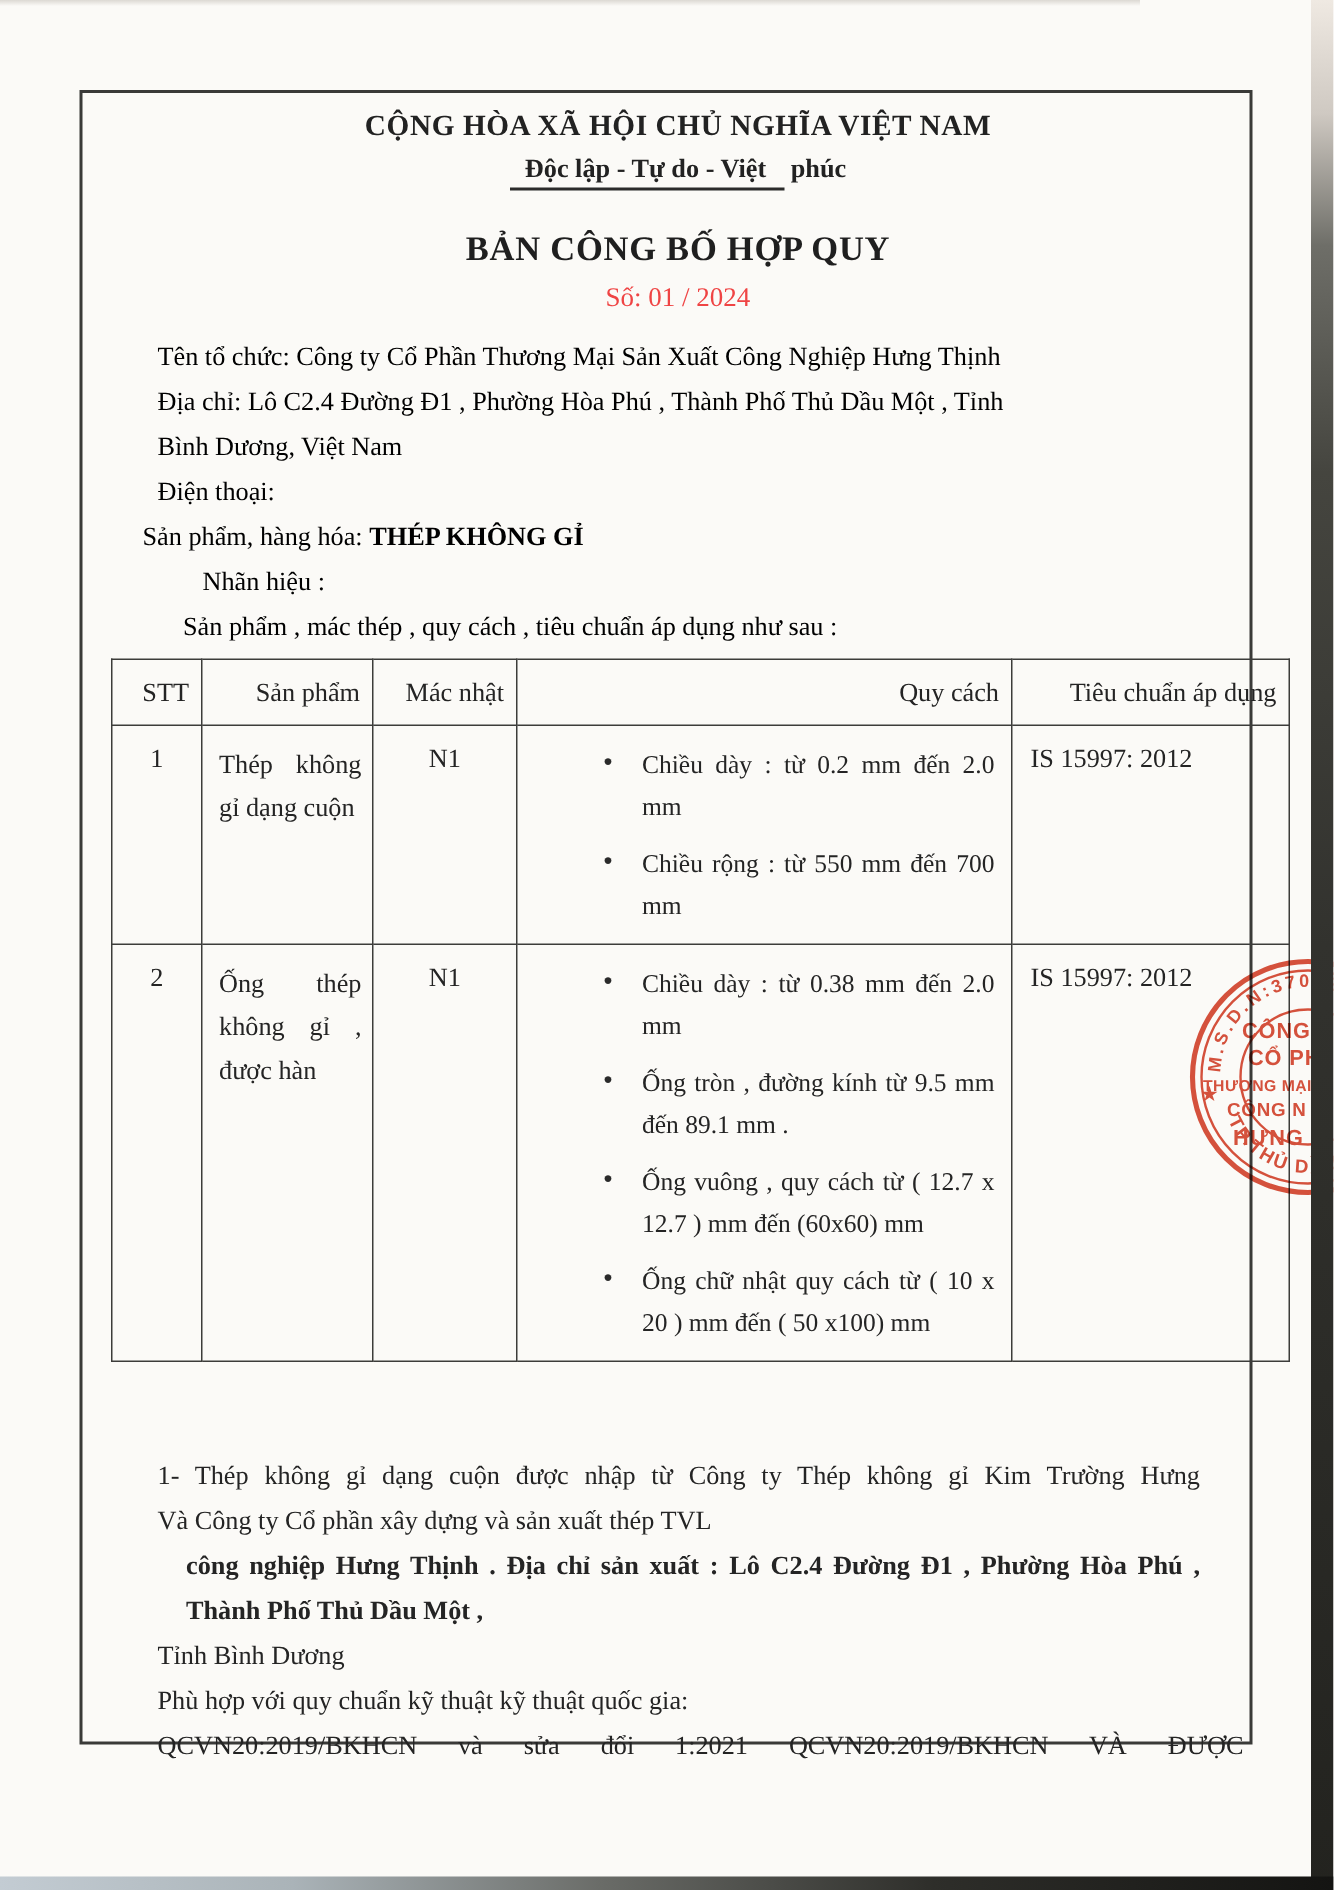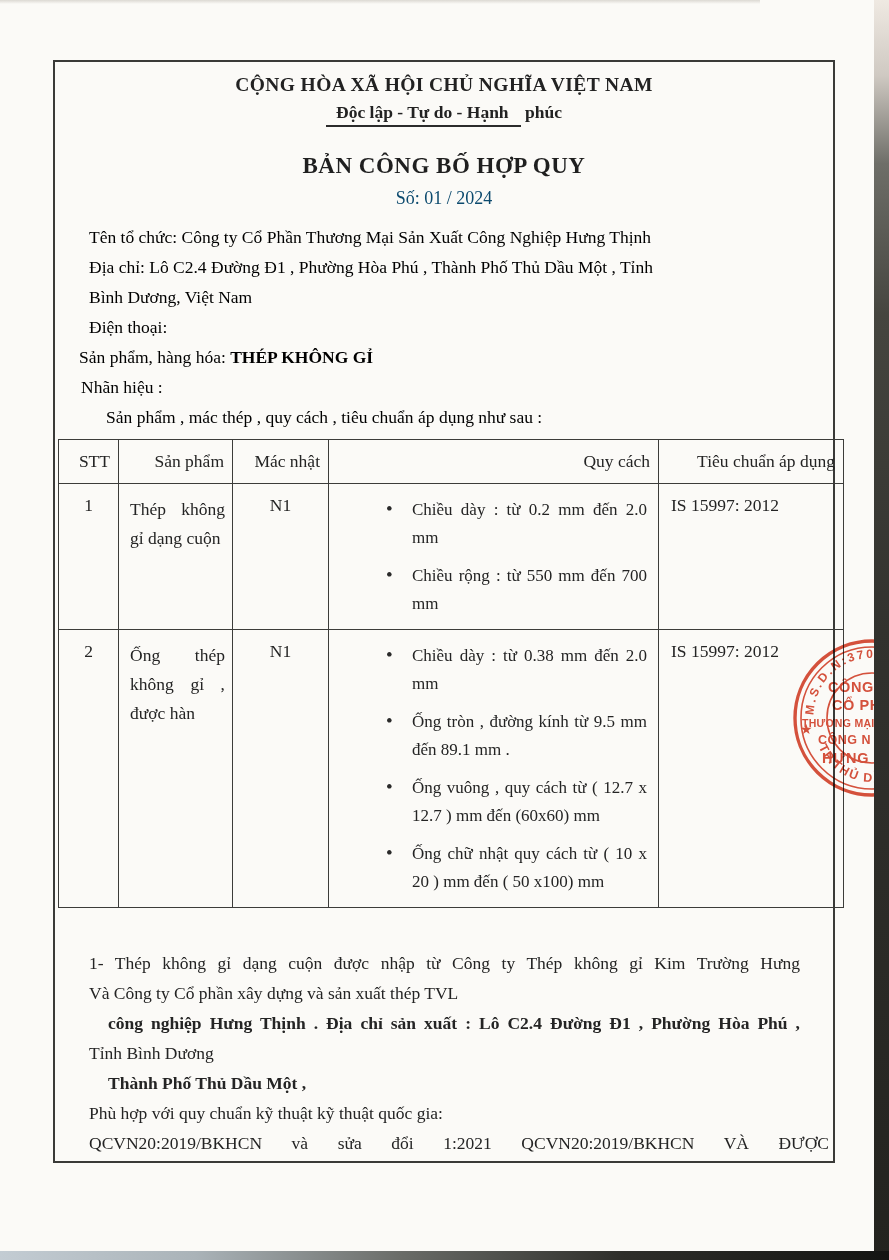--- a/index.html
+++ b/index.html
@@ -4,34 +4,34 @@
 <style>
   html,body{margin:0;padding:0;}
   body{
     width:889px;height:1260px;position:relative;overflow:hidden;
     background:#fbfaf7;
     font-family:"Liberation Serif","DejaVu Serif",serif;
     color:#242424;
   }
   .page-frame{
     position:absolute;left:53px;top:60px;width:782px;height:1103px;
-    border:2px solid #3a3a38;box-sizing:border-box;background:transparent;
+    border:2px solid #3a3a38;box-sizing:border-box;background:transparent;padding-left:16px;
   }
   
   .nat-title{margin:12px 0 0 0;text-align:center;font-size:19.5px;font-weight:bold;letter-spacing:.4px;color:#222;}
   .motto{margin:6px 0 0 0;text-align:center;font-size:17.5px;font-weight:bold;color:#222;}
   .motto .ul{border-bottom:2px solid #2b2b2b;padding:0 12px 2px 10px;display:inline-block;}
   .doc-title{margin:26px 0 0 0;text-align:center;font-size:23px;font-weight:bold;letter-spacing:.5px;color:#1f1f1f;}
-  .doc-number{margin:9px 0 0 0;text-align:center;font-size:18px;color:#0c4a6e;}
+  .doc-number{margin:9px 0 0 0;text-align:center;font-size:18px;color:#ef4444;}
   
   .para{font-size:17.5px;line-height:30px;margin:0 30px 0 34px;color:#000000;}
   .p-org{margin-top:13px;}
   .p-phone{margin-top:0;}
   .p-product{margin-left:24px;}
-  .p-brand{margin-left:26px;}
+  .p-brand{margin-left:64px;}
   .p-intro{margin-left:51px;}
   .bold{font-weight:bold;}
   
   table.spec{
     border-collapse:collapse;table-layout:fixed;
     width:785px;margin:7px 0 0 3px;
   }
   table.spec td,table.spec th{
     border:1.8px solid #3c3c3a;vertical-align:top;
     font-size:17.5px;font-weight:normal;color:#242424;
@@ -47,21 +47,21 @@
   td.cell-standard{padding:11px 8px 4px 12px;}
   ul.specs{list-style:none;margin:11px 10px 0 0;padding:0 0 0 56px;}
   ul.specs li{
     position:relative;padding-left:26px;margin:0 0 10px 0;
     font-size:17px;line-height:28px;text-align:justify;
   }
   ul.specs li::before{
     content:"\2022";position:absolute;left:0;top:-1px;font-size:19px;color:#2a2a2a;
   }
   
-  .notes{margin-top:40px;}
+  .notes{margin-top:60px;}
   .nline{font-size:17.5px;line-height:30px;margin:0 33px 0 34px;}
   .just{text-align:justify;text-align-last:justify;}
   .indent2{margin-left:53px;font-weight:bold;}
   .qcvn1{margin:0 4px 0 34px;}
   .qcvn2{margin:0 4px 0 7px;}
   
   .stamp{position:absolute;left:780px;top:628px;z-index:4;opacity:.93;mix-blend-mode:multiply;}
   .stamp text{font-family:"Liberation Sans","DejaVu Sans",sans-serif;font-weight:bold;}
   
   .shadow-right{
@@ -76,21 +76,21 @@
     position:absolute;left:0;top:0;width:760px;height:4px;z-index:6;
     background:linear-gradient(180deg,#dcd9d3 0%,rgba(250,250,248,0) 100%);
   }
 </style>
 </head>
 <body>
 
 <div class="page-frame">
 
   <div class="nat-title">CỘNG HÒA XÃ HỘI CHỦ NGHĨA VIỆT NAM</div>
-  <div class="motto"><span class="ul">Độc lập - Tự do - Hạnh</span> <span>phúc</span></div>
+  <div class="motto"><span class="ul">Độc lập - Tự do - Việt</span> <span>phúc</span></div>
 
   <div class="doc-title">BẢN CÔNG BỐ HỢP QUY</div>
   <div class="doc-number">Số: 01 / 2024</div>
 
   <p class="para p-org">Tên tổ chức: Công ty Cổ Phần Thương Mại Sản Xuất Công Nghiệp Hưng Thịnh</p>
   <p class="para">Địa chỉ: Lô C2.4 Đường Đ1 , Phường Hòa Phú , Thành Phố Thủ Dầu Một , Tỉnh</p>
   <p class="para">Bình Dương, Việt Nam</p>
   <p class="para p-phone">Điện thoại:</p>
   <p class="para p-product"><span>Sản phẩm, hàng hóa: </span><span class="bold">THÉP KHÔNG GỈ</span></p>
   <p class="para p-brand">Nhãn hiệu :</p>
@@ -140,22 +140,22 @@
         </td>
         <td class="cell-standard">IS 15997: 2012</td>
       </tr>
     </tbody>
   </table>
 
   <div class="notes">
     <p class="nline just">1-  Thép không gỉ dạng cuộn được nhập từ Công ty Thép không gỉ Kim Trường Hưng</p>
     <p class="nline">Và Công ty Cổ phần xây dựng và sản xuất thép TVL</p>
     <p class="nline just indent2">công nghiệp Hưng Thịnh . Địa chỉ sản xuất : Lô C2.4 Đường Đ1 , Phường Hòa Phú ,</p>
+    <p class="nline indent2">Thành Phố Thủ Dầu Một ,</p>
     <p class="nline">Tỉnh Bình Dương</p>
-    <p class="nline indent2">Thành Phố Thủ Dầu Một ,</p>
     <p class="nline">Phù hợp với quy chuẩn kỹ thuật kỹ thuật quốc gia:</p>
     <p class="nline just qcvn1">QCVN20:2019/BKHCN và sửa đổi 1:2021 QCVN20:2019/BKHCN VÀ ĐƯỢC</p>
   </div>
 
 </div>
 
 <svg class="stamp" width="109" height="186" viewBox="0 0 109 186">
   <g stroke="#d5452f" fill="none">
     <circle cx="92" cy="90" r="77" stroke-width="3.4"></circle>
     <circle cx="92" cy="90" r="71" stroke-width="1.6"></circle>

